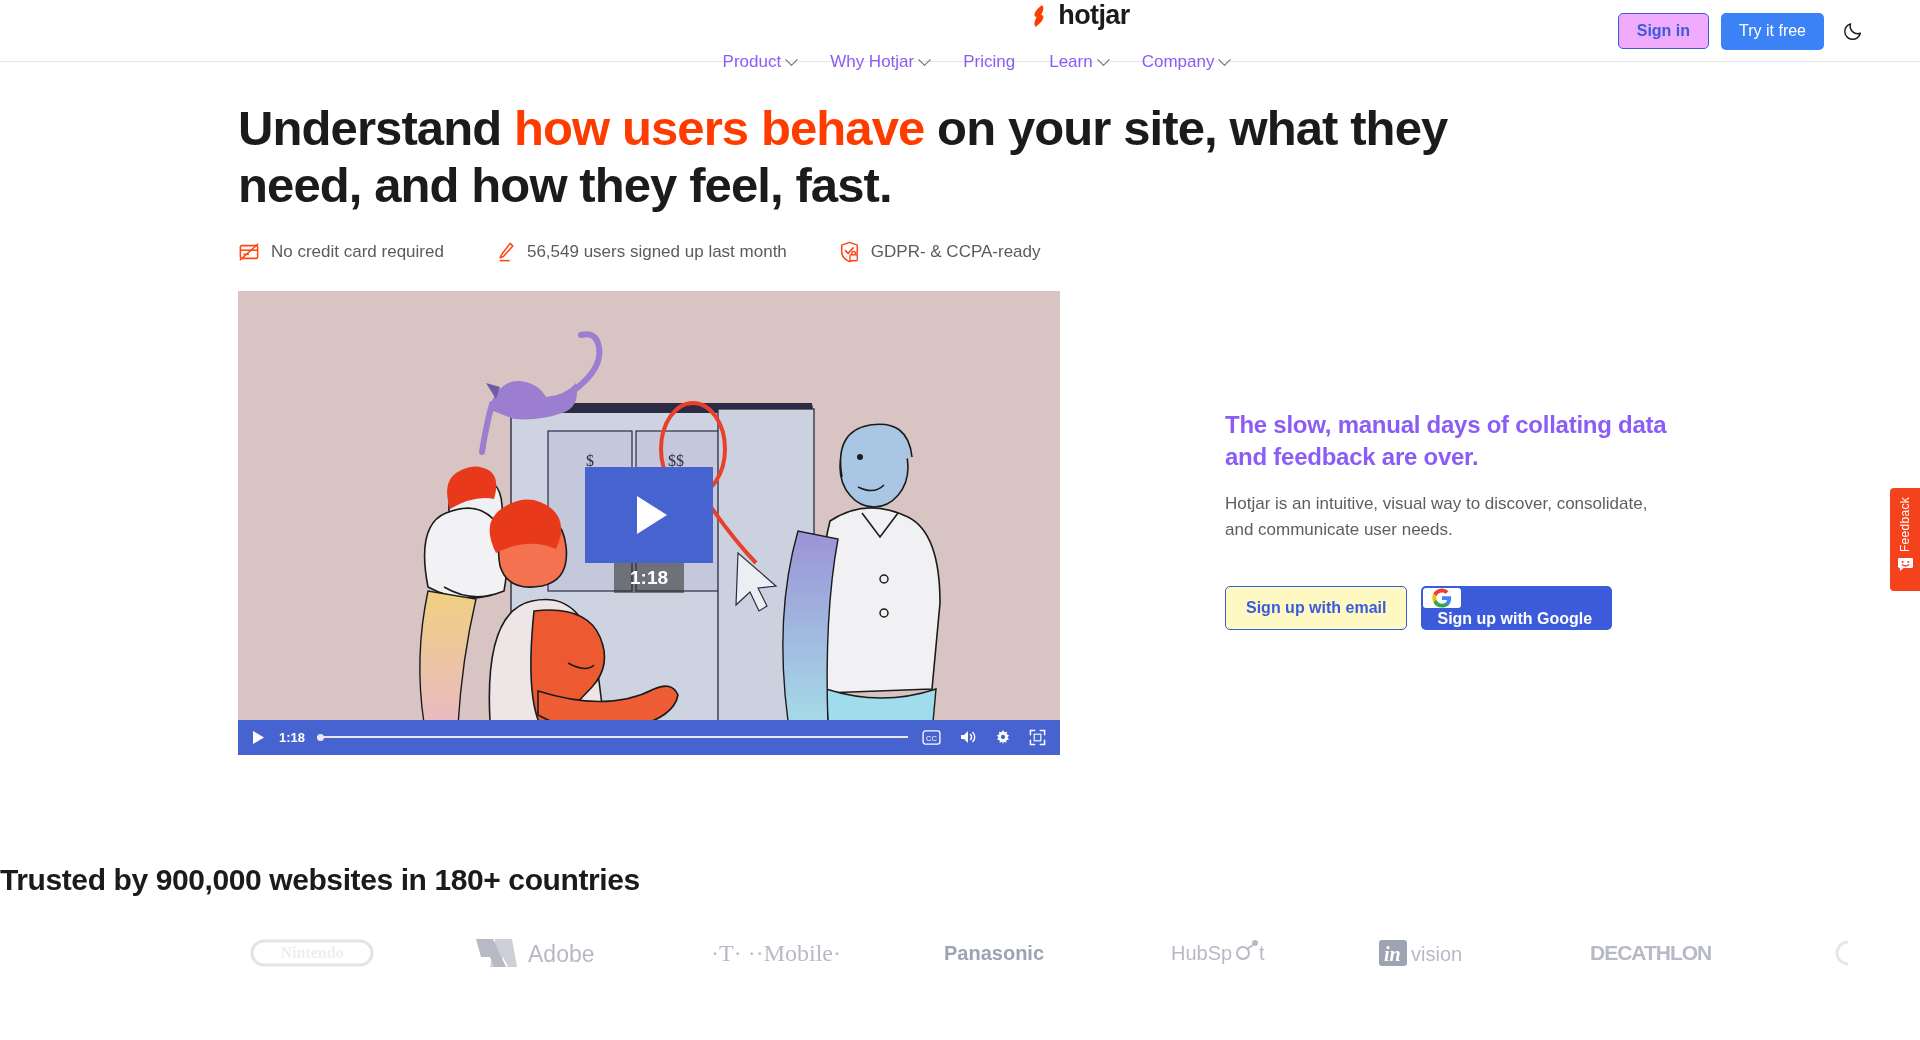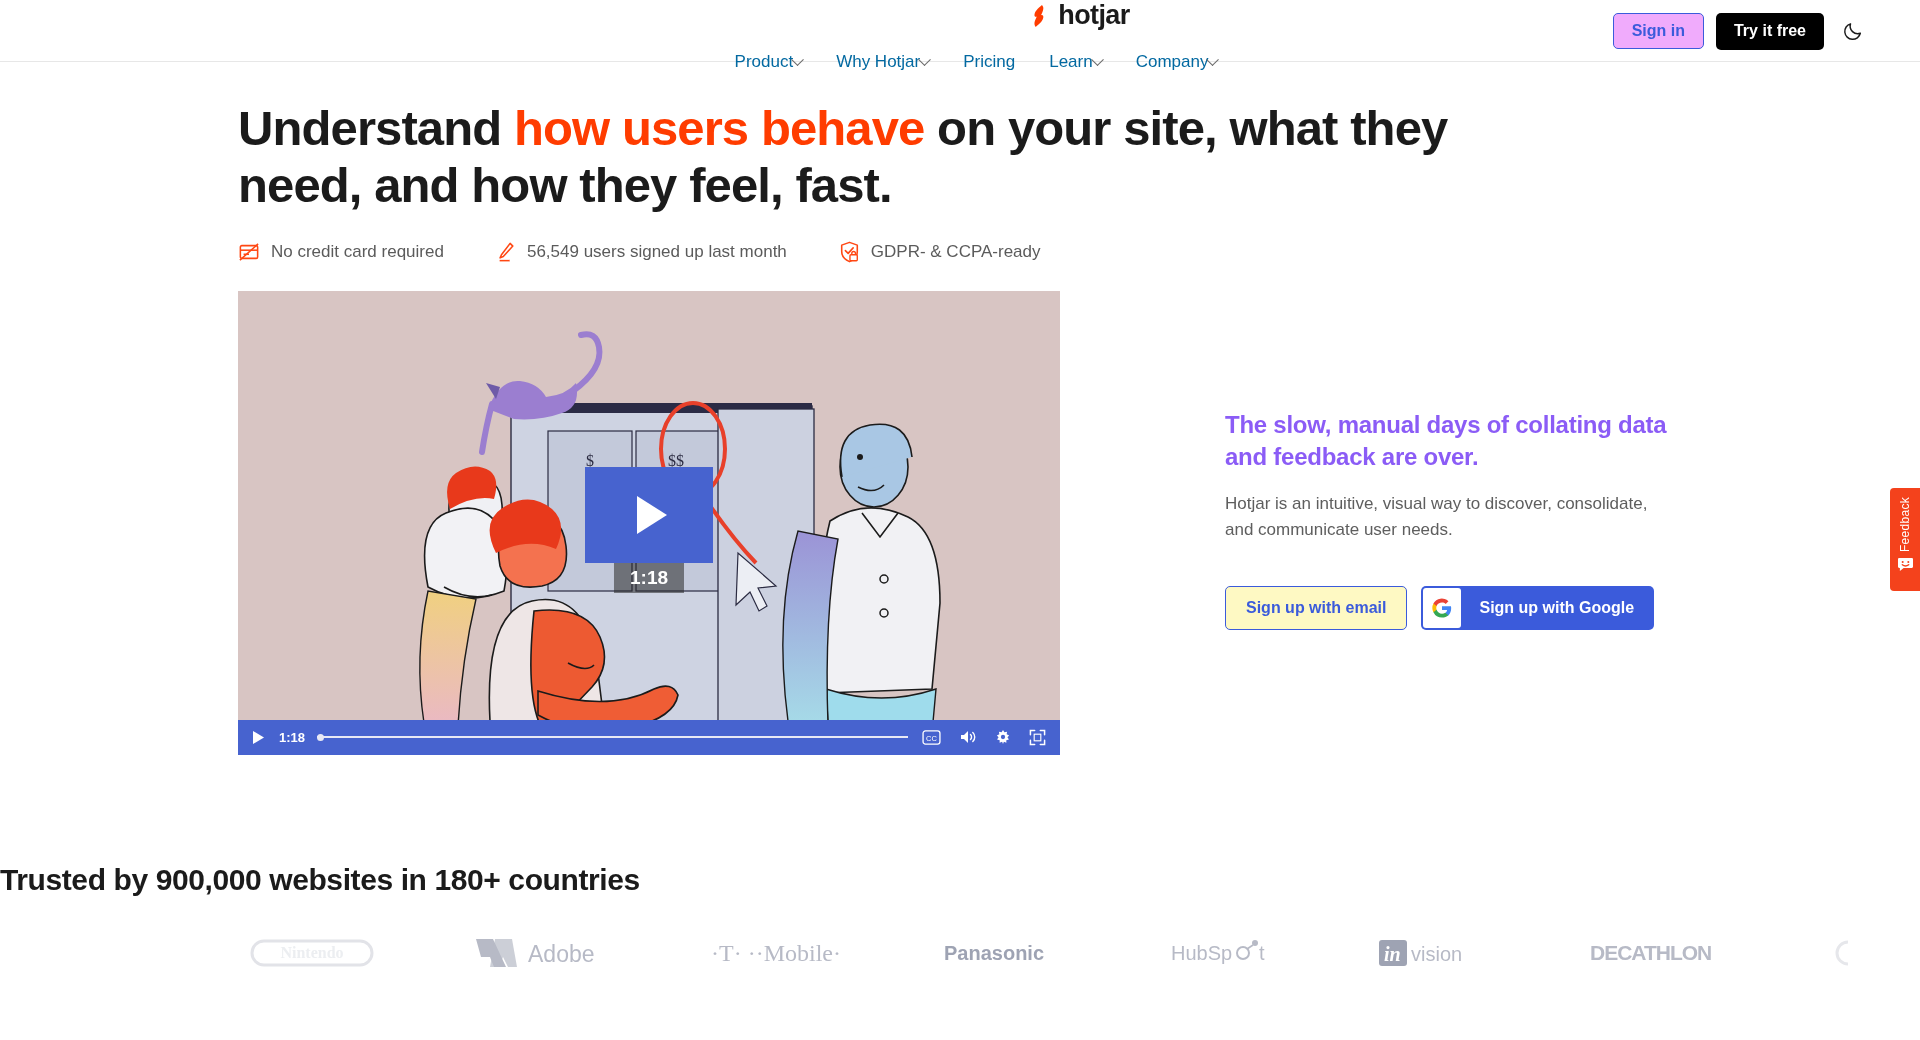--- a/index.html
+++ b/index.html
@@ -25,44 +25,44 @@
     margin-left: 238px;
     cursor: pointer;
   }
   .logo-mark { width: 22px; height: 24px; display:block; }
   .logo-text {
     font-size: 27px; font-weight: 700; color: #1b1b1b;
     letter-spacing: -0.6px;
   }
   .nav { display: flex; align-items: center; margin-left: 32px; }
   .nav-item {
-    display: flex; align-items: center; gap: 0;
+    display: flex; align-items: center; gap: 6px;
     padding: 0 17px;
-    font-size: 17px; color: #0369a1;
+    font-size: 17px; color: #8b5cf6;
     cursor: pointer; height: 62px;
   }
   .chev {
     width: 9px; height: 9px;
     border-right: 1.4px solid #6b6b6b;
     border-bottom: 1.4px solid #6b6b6b;
     transform: rotate(45deg) translate(-2px,-2px);
   }
   .header-right {
     position: absolute; right: 50px; top: 0; height: 62px;
     display: flex; align-items: center; gap: 12px;
   }
   .btn-signin {
     border: 1.5px solid #3b5bdb; color: #3b5bdb; background: #f0abfc;
     font-size: 16px; font-weight: 600;
     padding: 8px 18px; border-radius: 5px; cursor: pointer;
     font-family: inherit;
   }
   .btn-try {
-    border: none; background: #000000; color: #fff;
-    font-size: 16px; font-weight: 700;
+    border: none; background: #3b82f6; color: #fff;
+    font-size: 16px; font-weight: 400;
     padding: 9.5px 18px; border-radius: 5px; cursor: pointer;
     font-family: inherit;
   }
   .moon-btn { background:none; border:none; cursor:pointer; padding:4px 6px; display:flex; }
 
   
   .hero-head {
     margin: 38px 0 0 238px;
     font-size: 49px; font-weight: 700; line-height: 1.17;
     color: #1b1b1b; letter-spacing: -0.9px;
@@ -140,20 +140,21 @@
   .cta-row { display: flex; margin-top: 44px; gap: 14px; align-items: stretch; }
   .cta-email {
     border: 1.5px solid #3b5bdb; background: #fef9c3; color: #3b5bdb;
     font-size: 16px; font-weight: 700; font-family: inherit;
     padding: 12px 20px; border-radius: 5px; cursor: pointer;
   }
   .cta-google {
     display: flex; align-items: stretch; background: #3b5bdb;
     border-radius: 5px; overflow: hidden; cursor: pointer; border: none; padding: 0;
     font-family: inherit;
+    flex-direction: column;
   }
   .g-tile { background:#fff; display:flex; align-items:center; justify-content:center; width: 38px; margin: 2px; border-radius: 3px; }
   .g-label { color:#fff; font-size:16px; font-weight:700; display:flex; align-items:center; padding: 0 20px 0 16px; }
 
   
   .trusted-title {
     margin-top: 108px;
     font-size: 30px; font-weight: 700; color: #1b1b1b; letter-spacing: -0.4px;
   }
   .logos {

